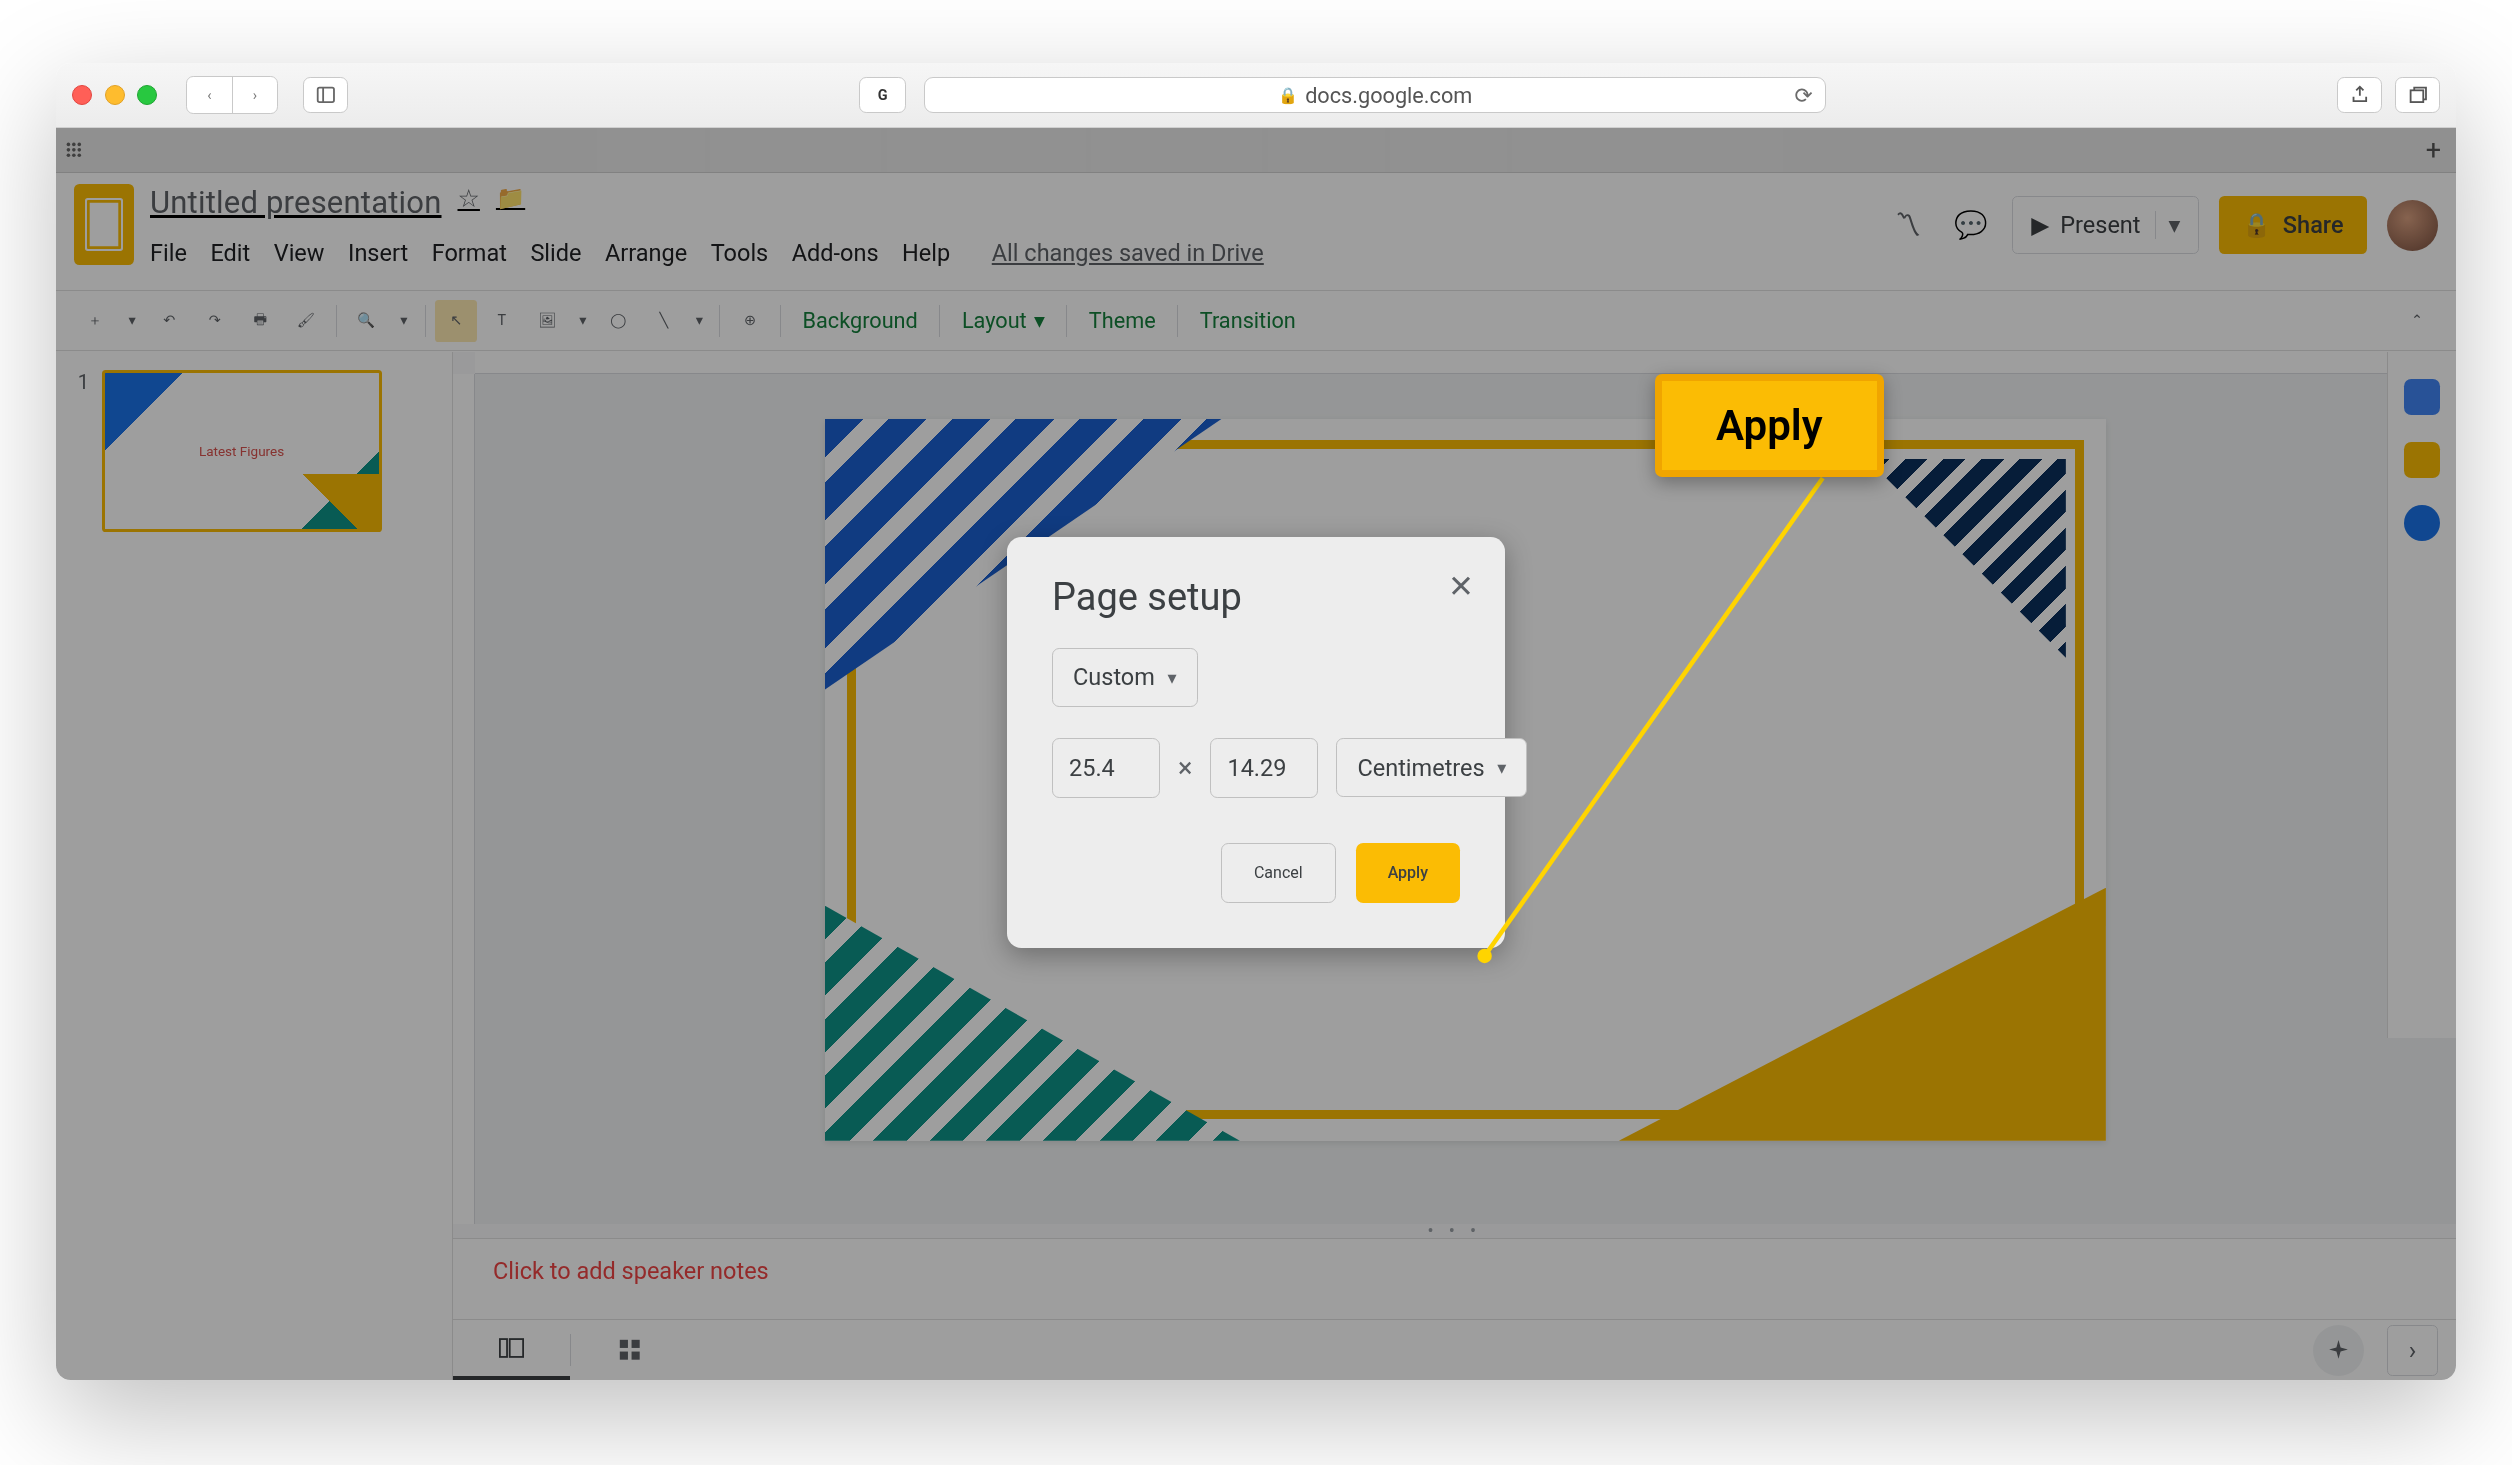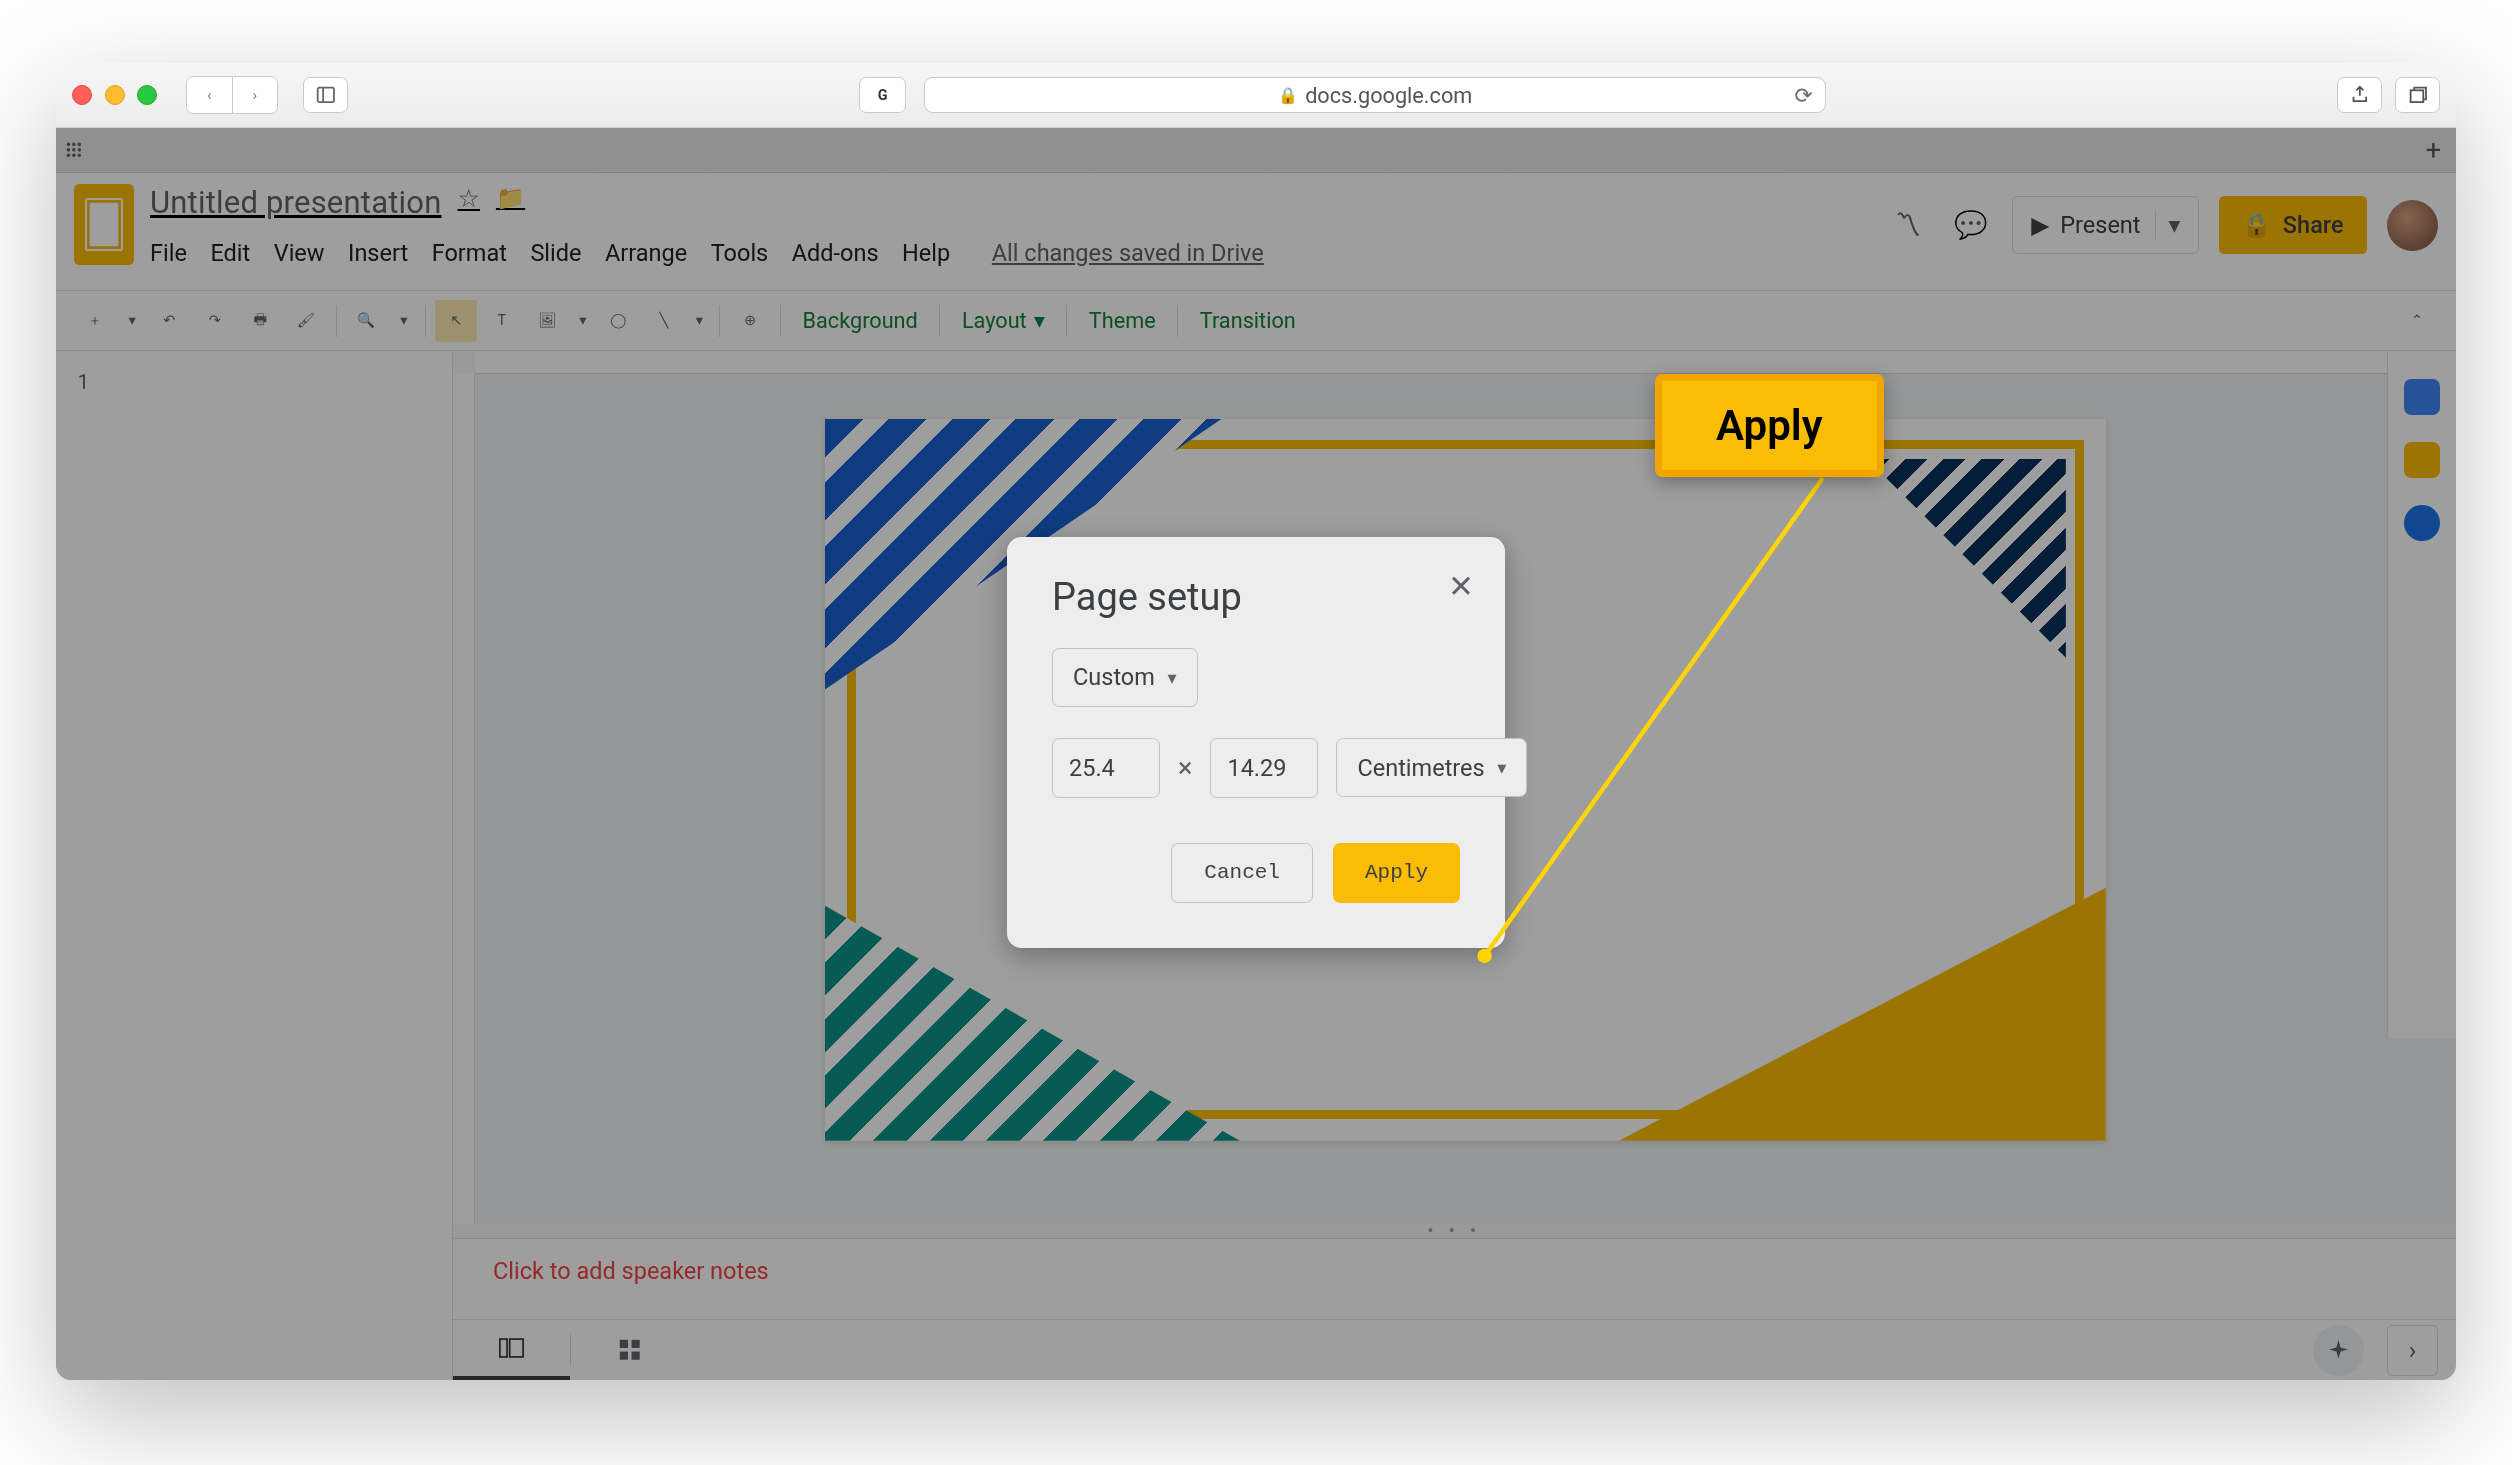--- a/index.html
+++ b/index.html
@@ -99,21 +99,21 @@
     
     .dialog { position:absolute; top: 474px; left:50%; transform:translateX(-50%); width: 498px; background:#ededed; border-radius: 14.4px; padding: 38px 45px 45px; box-shadow: 0 7.2px 27px rgba(0,0,0,0.3); z-index: 20;}
     .dialog h2 { font-size: 38px; font-weight: 400; color:#3c4043; margin-bottom: 29px;}
     .dialog .close { position:absolute; top:31px; right:31px; font-size: 31px; color:#5f6368; cursor:pointer;}
     .dd { display:inline-flex; align-items:center; gap:12.6px; border:0.9px solid #c0c0c0; border-radius:7.2px; padding: 14.4px 20px; font-size:23.5px; color:#3c4043; background:#ededed;}
     .dd .caret { font-size:18px; color:#5f6368;}
     .dimrow { display:flex; align-items:center; gap:18px; margin-top:31px;}
     .dimrow input { width: 108px; height: 60px; border:0.9px solid #c0c0c0; border-radius:7.2px; background:#ededed; font-size:23.5px; text-align:left; padding: 0 16px; color:#3c4043;}
     .dimrow .x { font-size:27px; color:#5f6368;}
     .btnrow { display:flex; justify-content:flex-end; gap:20px; margin-top:45px;}
-    .dbtn { height: 60px; padding: 0 32px; border-radius:7.2px; font-size:21px; display:flex; align-items:center;font-family:Liberation Mono, monospace;}
+    .dbtn { height: 60px; padding: 0 32px; border-radius:7.2px; font-size:16px; display:flex; align-items:center;}
     .dbtn.cancel { border:0.9px solid #c0c0c0; color:#3c4043; background:#ededed;}
     .dbtn.apply { background:#fbbc04; color:#3c4043; font-weight:500;}
     
     
     .callout { position:absolute; top: 311px; left: 1599px; z-index:25;}
     .callout-box { background:#fbbc04; border: 7.2px solid #f0a500; border-radius: 7.2px; padding: 20px 54px; font-size: 42px; font-weight:600; color:#000; box-shadow: 0 5.4px 18px rgba(0,0,0,0.3);}
     .callout-line { position:absolute; top:406px; left:1406px; width: 433px; height: 505px; z-index:22; pointer-events:none;}
     
     svg.ic { width: 21.7px; height: 21.7px;}
   </style>
@@ -254,20 +254,23 @@
     <div class="tlabel">Theme</div>
     <div class="sep"></div>
     <div class="tlabel">Transition</div>
     <div class="tbtn expand">⌃</div>
   </div>
 
   <div class="content">
     <div class="film">
       <div class="thumb">
         <div class="thumb-num">1</div>
+        <div class="thumb-img">
+          <span>Latest Figures</span>
+        </div>
       </div>
     </div>
     <div class="canvaswrap">
       <div class="rulerH"></div>
       <div class="canvasrow">
         <div class="rulerV"></div>
         <div class="stage">
           <div class="slide">
             <div class="sl-border"></div>
             <div class="sl-blue"></div>

